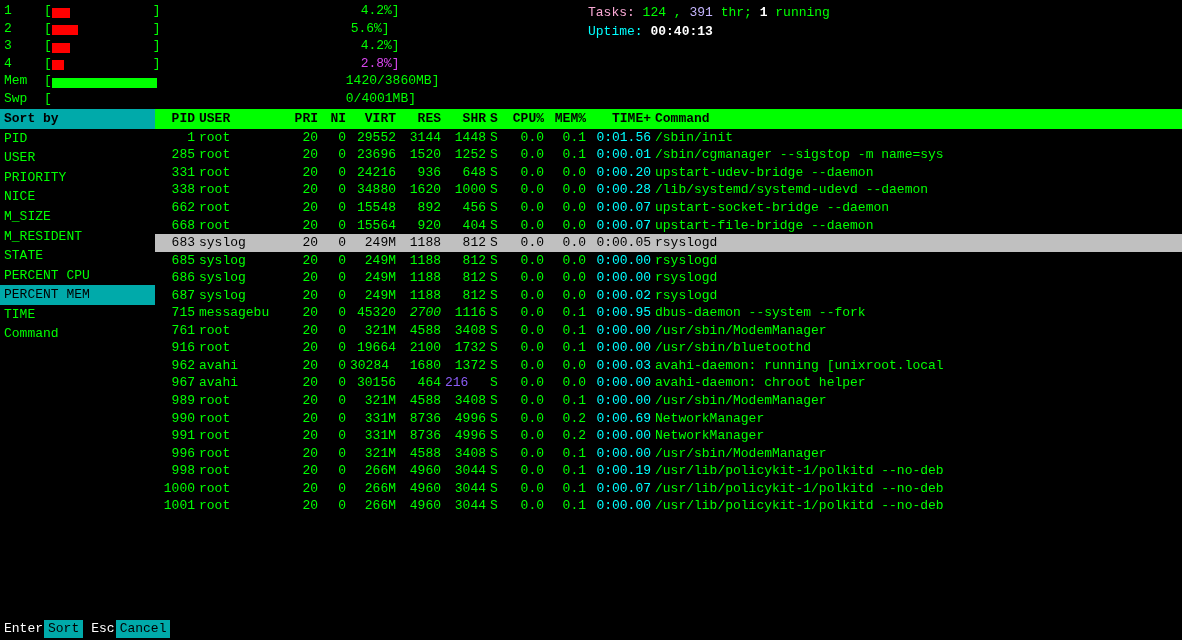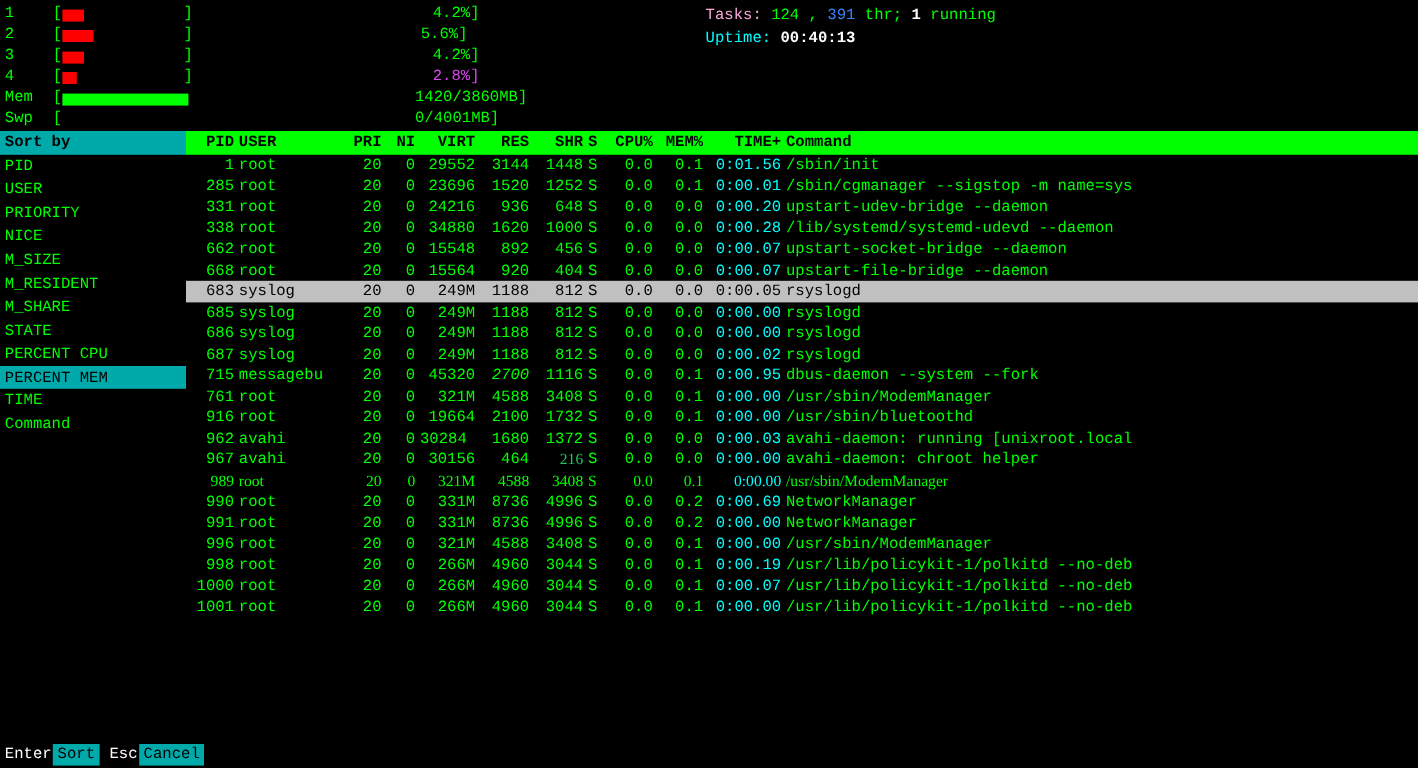--- a/index.html
+++ b/index.html
@@ -102,21 +102,21 @@
         <span style="display:inline-block; width:290px; height:10px; vertical-align:middle;"></span>
         <span style="color:#00ff00; margin-left:4px;">0/4001MB]</span>
       </div>
     </div>
 
     <div style="flex:1; padding: 2px 8px; color:#00ff00;">
       <div style="line-height:1.45;">
         <span style="color:#f9a8d4;">Tasks: </span>
         <span style="color:#00ff00;">124</span>
         <span style="color:#00ff00;">, </span>
-        <span style="color:#3b82f6;">391</span>
+        <span style="color:#c4b5fd;">391</span>
         <span style="color:#00ff00;"> thr; </span>
         <span style="color:#ffffff; font-weight:bold;">1</span>
         <span style="color:#00ff00;"> running</span>
       </div>
       <div style="line-height:1.45;">
         <span style="color:#00ffff;">Uptime: </span>
         <span style="color:#ffffff; font-weight:bold;">00:40:13</span>
       </div>
     </div>
   </div>
@@ -126,21 +126,20 @@
     <div id="sort-menu" style="width:155px; background:#000; flex-shrink:0;">
 
       <div style="background:#00aaaa; color:#000; font-weight:bold; padding:1px 4px; text-align:left;">Sort by</div>
 
       <div style="padding:1px 4px; color:#00ff00;">PID</div>
       <div style="padding:1px 4px; color:#00ff00;">USER</div>
       <div style="padding:1px 4px; color:#00ff00;">PRIORITY</div>
       <div style="padding:1px 4px; color:#00ff00;">NICE</div>
       <div style="padding:1px 4px; color:#00ff00;">M_SIZE</div>
       <div style="padding:1px 4px; color:#00ff00;">M_RESIDENT</div>
-      <div style="padding:1px 4px; color:#00ff00;">M_SHARE</div>
       <div style="padding:1px 4px; color:#00ff00;">STATE</div>
       <div style="padding:1px 4px; color:#00ff00;">PERCENT CPU</div>
       <div style="padding:1px 4px; background:#00aaaa; color:#000;">PERCENT MEM</div>
       <div style="padding:1px 4px; color:#00ff00;">TIME</div>
       <div style="padding:1px 4px; color:#00ff00;">Command</div>
     </div>
 
     <div id="process-table" style="flex:1; overflow:hidden; display:flex; flex-direction:column;">
 
       <div style="display:flex; background:#00ff00; color:#000; font-weight:bold; padding:1px 2px; white-space:nowrap;">
@@ -355,28 +354,28 @@
     <span style="width:65px;text-align:right;padding-right:4px;flex-shrink:0;color:#00ffff;">0:00.03</span>
     <span style="flex:1;color:#00ff00;">avahi-daemon: running [unixroot.local</span>
   </div>
           <div style="display: flex; padding: 0px 2px; white-space: nowrap; line-height: 1.35; color: rgb(0, 255, 0);">
     <span style="width:42px;text-align:right;padding-right:4px;flex-shrink:0;color:#00ff00;">967</span>
     <span style="width:85px;flex-shrink:0;color:#00ff00;">avahi</span>
     <span style="width:38px;text-align:right;padding-right:4px;flex-shrink:0;color:#00ff00;">20</span>
     <span style="width:28px;text-align:right;padding-right:4px;flex-shrink:0;color:#00ff00;">0</span>
     <span style="width:50px;text-align:right;padding-right:4px;flex-shrink:0;color:#00ff00;">30156</span>
     <span style="width:45px;text-align:right;padding-right:4px;flex-shrink:0;color:#00ff00;">464</span>
-    <span style="width:45px;text-align:right;padding-right:4px;flex-shrink:0;color:#22c55e;font-family:Liberation Serif, serif;">216</span>
+    <span style="width:45px;padding-right:4px;flex-shrink:0;color:#8b5cf6;">216</span>
     <span style="width:16px;flex-shrink:0;color:#00ff00;">S</span>
     <span style="width:42px;text-align:right;padding-right:4px;flex-shrink:0;color:#00ff00;">0.0</span>
     <span style="width:42px;text-align:right;padding-right:4px;flex-shrink:0;color:#00ff00;">0.0</span>
     <span style="width:65px;text-align:right;padding-right:4px;flex-shrink:0;color:#00ffff;">0:00.00</span>
     <span style="flex:1;color:#00ff00;">avahi-daemon: chroot helper</span>
   </div>
-          <div style="display: flex; padding: 0px 2px; white-space: nowrap; line-height: 1.35; color: rgb(0, 255, 0); font-family: Liberation Serif, serif;">
+          <div style="display: flex; padding: 0px 2px; white-space: nowrap; line-height: 1.35; color: rgb(0, 255, 0);">
     <span style="width:42px;text-align:right;padding-right:4px;flex-shrink:0;color:#00ff00;">989</span>
     <span style="width:85px;flex-shrink:0;color:#00ff00;">root</span>
     <span style="width:38px;text-align:right;padding-right:4px;flex-shrink:0;color:#00ff00;">20</span>
     <span style="width:28px;text-align:right;padding-right:4px;flex-shrink:0;color:#00ff00;">0</span>
     <span style="width:50px;text-align:right;padding-right:4px;flex-shrink:0;color:#00ff00;">321M</span>
     <span style="width:45px;text-align:right;padding-right:4px;flex-shrink:0;color:#00ff00;">4588</span>
     <span style="width:45px;text-align:right;padding-right:4px;flex-shrink:0;color:#00ff00;">3408</span>
     <span style="width:16px;flex-shrink:0;color:#00ff00;">S</span>
     <span style="width:42px;text-align:right;padding-right:4px;flex-shrink:0;color:#00ff00;">0.0</span>
     <span style="width:42px;text-align:right;padding-right:4px;flex-shrink:0;color:#00ff00;">0.1</span>

